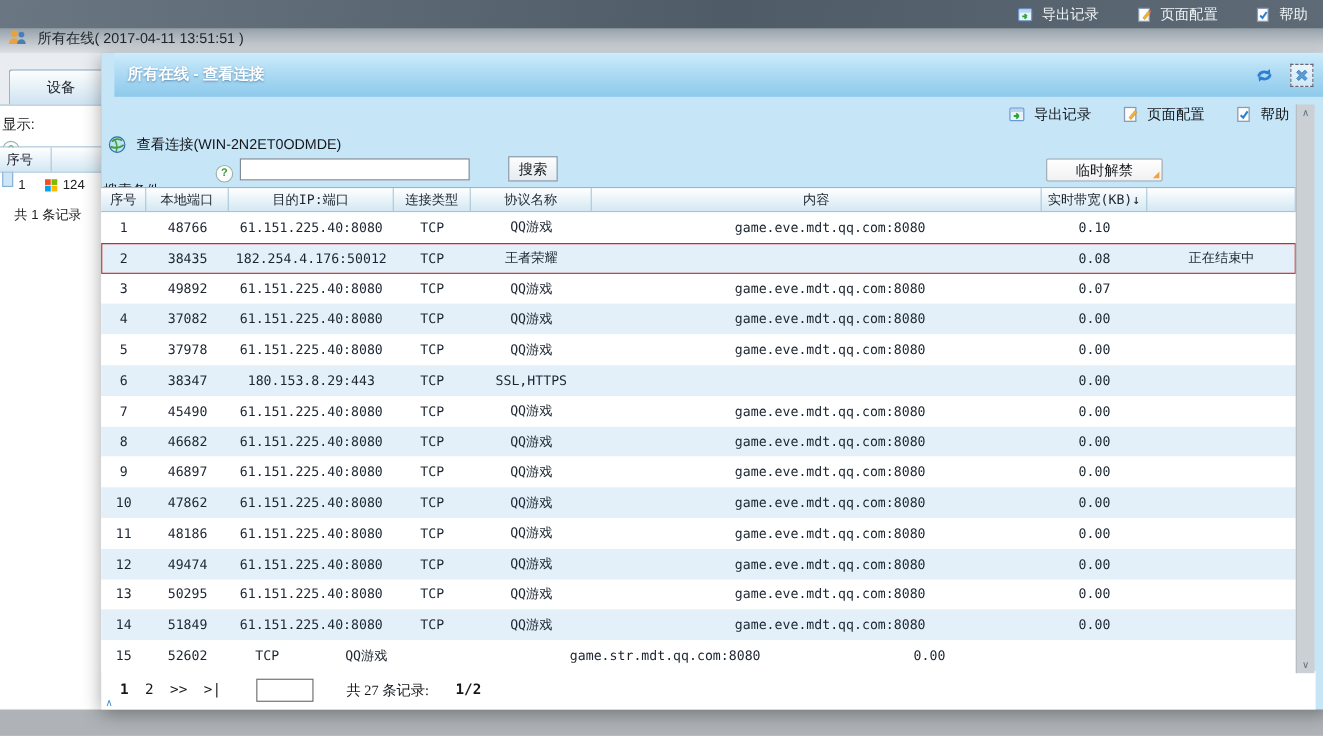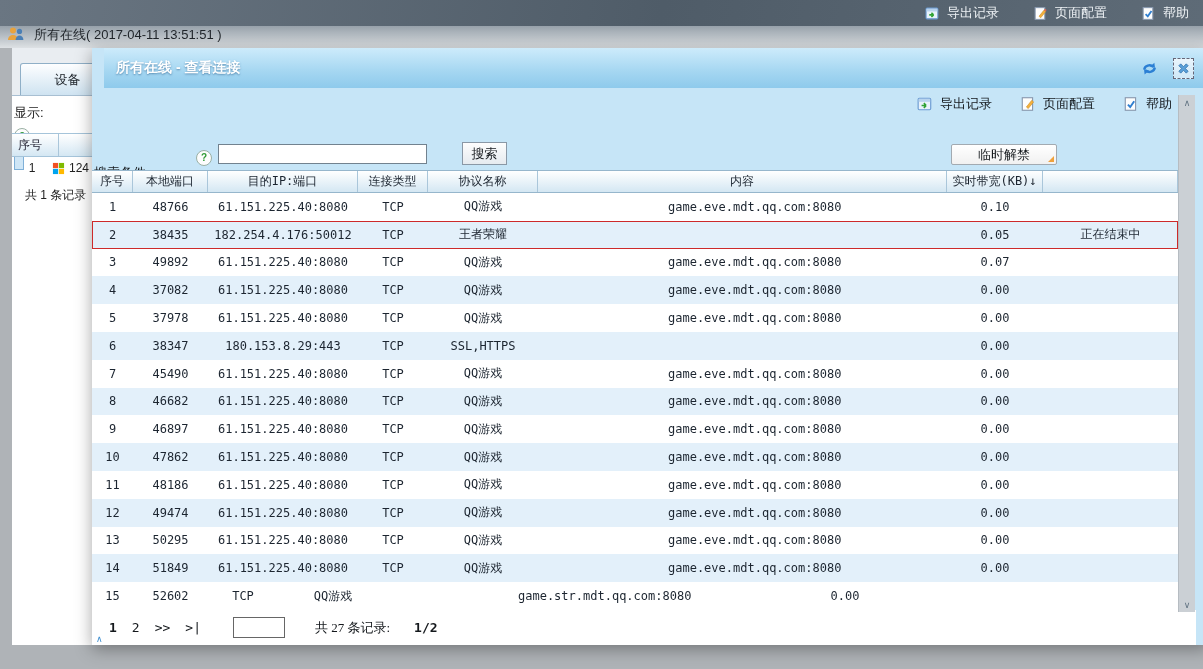--- a/index.html
+++ b/index.html
@@ -7,21 +7,21 @@
        font-family:"Liberation Sans","DejaVu Sans",sans-serif;background:#afb3b7;}
 
   
   .topbar{position:absolute;left:0;top:0;width:1203px;height:26px;
     background:linear-gradient(100deg,#6a7682 0%,#4f5c68 55%,#5e6b77 100%);
     display:flex;align-items:center;justify-content:flex-end;gap:34px;padding-right:14px;box-sizing:border-box;}
   .tb-btn{display:flex;align-items:center;gap:7px;color:#eef2f5;font-size:13px;cursor:pointer;}
   .pageheader{position:absolute;left:0;top:26px;width:1203px;height:22px;
     background:linear-gradient(180deg,#97a1aa,#dde1e4);display:flex;align-items:flex-start;gap:8px;
     padding-left:6px;box-sizing:border-box;font-size:13px;color:#1f2429;}
-  .leftpanel{position:absolute;left:12px;top:48px;width:92px;height:597px;background:#fff;overflow:hidden;}
+  .leftpanel{position:absolute;left:0;top:48px;width:92px;height:597px;background:#fff;overflow:hidden;}
   .tabbar{position:relative;height:47px;background:#e9edf1;border-bottom:1px solid #a8bfd2;}
   .tab{position:absolute;left:8px;bottom:0;width:95px;height:32px;
     background:linear-gradient(180deg,#fdfeff,#cfe3f1);border:1px solid #8fafc7;border-bottom:none;
     border-radius:3px 3px 0 0;display:flex;align-items:center;justify-content:center;
     font-size:13px;color:#1c2228;box-sizing:border-box;}
   .displayrow{position:absolute;left:2px;top:56px;display:flex;align-items:flex-start;gap:6px;font-size:13px;color:#222;flex-direction:column;}
   .bluebox{width:8px;height:18px;background:#cfe6f6;border:1px solid #7fb0d8;}
   .mini-header{position:absolute;left:0;top:85px;width:92px;height:22px;display:flex;
     background:linear-gradient(180deg,#ffffff,#d4e7f3);border-top:1px solid #a5c4da;border-bottom:1px solid #a5c4da;font-size:12px;color:#223;}
   .mini-h1{width:47px;border-right:1px solid #aac6da;display:flex;align-items:center;padding-left:6px;box-sizing:border-box;}
@@ -209,20 +209,31 @@
       <span class="ic">
         <svg width="16" height="16" viewBox="0 0 14 14">
             <rect x="2" y="1.5" width="9" height="11" fill="#fdfdfd" stroke="#8a9ab0"></rect>
             <path d="M4.3 7.6 L6.3 9.6 L9.8 4.6" stroke="#2f7fd0" stroke-width="1.7" fill="none"></path>
           </svg>
       </span>
       <span>帮助</span>
     </div>
   </div>
 
+  <div class="dlg-subtitle">
+    <span class="ic">
+      <svg width="17" height="17" viewBox="0 0 16 16">
+          <circle cx="8" cy="8" r="6.6" fill="#bfe0f5" stroke="#2e6da4"></circle>
+          <path d="M3.5 5.5c2.4-2.6 6-2.8 8.8-1" stroke="#3f9e3f" stroke-width="1.6" fill="none"></path>
+          <path d="M2.4 9.6c3.4 1.5 8 1 11.2-1.4" stroke="#3f9e3f" stroke-width="1.6" fill="none"></path>
+          <path d="M7 14.2c1.4-3.4 1-8-1.4-10.4" stroke="#3f9e3f" stroke-width="1.2" fill="none"></path>
+        </svg>
+    </span>
+    <span>查看连接(WIN-2N2ET0ODMDE)</span>
+  </div>
 
   <span class="lbl-search">搜索条件:</span>
   <span class="q-pos"><span class="qicon">?</span></span>
   <input class="search-input" type="text" value="" style="">
   <button class="btn-search">搜索</button>
   <div class="btn-unblock">
     <span>临时解禁</span>
     <span class="corner"></span>
   </div>
 
@@ -248,21 +259,21 @@
           <div class="tcell c6">0.10</div>
           <div class="tcell c7"></div>
         </div>
         <div class="trow alt hl">
           <div class="tcell c0">2</div>
           <div class="tcell c1">38435</div>
           <div class="tcell c2">182.254.4.176:50012</div>
           <div class="tcell c3">TCP</div>
           <div class="tcell c4">王者荣耀</div>
           <div class="tcell c5"></div>
-          <div class="tcell c6">0.05</div>
+          <div class="tcell c6">0.08</div>
           <div class="tcell c7">正在结束中</div>
         </div>
         <div class="trow">
           <div class="tcell c0">3</div>
           <div class="tcell c1">49892</div>
           <div class="tcell c2">61.151.225.40:8080</div>
           <div class="tcell c3">TCP</div>
           <div class="tcell c4">QQ游戏</div>
           <div class="tcell c5">game.eve.mdt.qq.com:8080</div>
           <div class="tcell c6">0.07</div>

